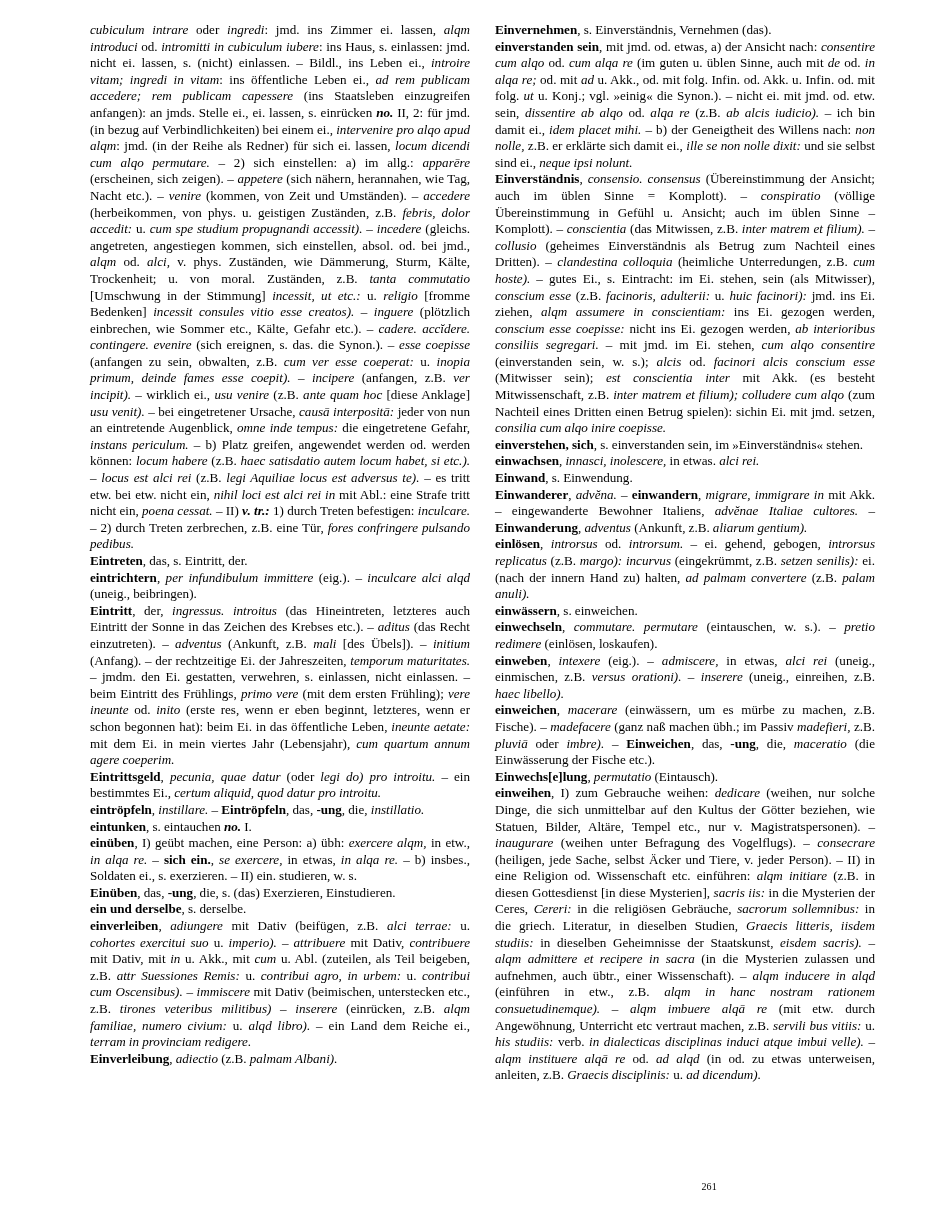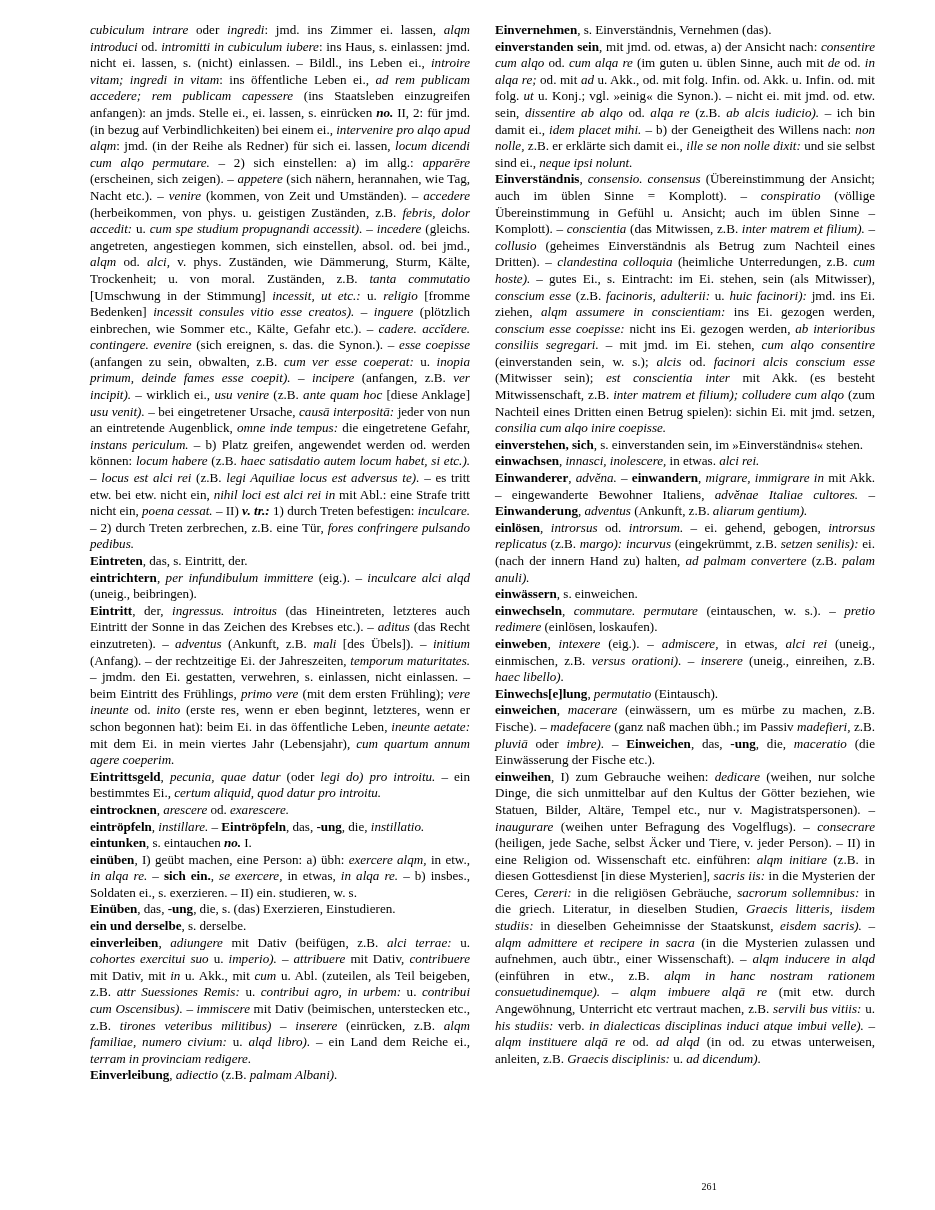--- a/index.html
+++ b/index.html
@@ -68,43 +68,43 @@
 <div id="page">
 
   <div class="columns">
 
     <div class="column" id="col-left">
         <p class="entry cont"><i>cubiculum intrare</i> oder <i>ingredi</i>: jmd. ins Zimmer ei. lassen, <i>alqm introduci</i> od. <i>intromitti in cubiculum iubere</i>: ins Haus, s. einlassen: jmd. nicht ei. lassen, s. (nicht) einlassen. – Bildl., ins Leben ei., <i>introire vitam; ingredi in vitam</i>: ins öffentliche Leben ei., <i>ad rem publicam accedere; rem publicam capessere</i> (ins Staatsleben einzugreifen anfangen): an jmds. Stelle ei., ei. lassen, s. einrücken <span class="bi">no.</span> II, 2: für jmd. (in bezug auf Verbindlichkeiten) bei einem ei., <i>intervenire pro alqo apud alqm</i>: jmd. (in der Reihe als Redner) für sich ei. lassen, <i>locum dicendi cum alqo permutare.</i> – 2) sich einstellen: a) im allg.: <i>apparēre</i> (erscheinen, sich zeigen). – <i>appetere</i> (sich nähern, herannahen, wie Tag, Nacht etc.). – <i>venire</i> (kommen, von Zeit und Umständen). – <i>accedere</i> (herbeikommen, von phys. u. geistigen Zuständen, z.B. <i>febris, dolor accedit:</i> u. <i>cum spe studium propugnandi accessit).</i> – <i>incedere</i> (gleichs. angetreten, angestiegen kommen, sich einstellen, absol. od. bei jmd., <i>alqm</i> od. <i>alci,</i> v. phys. Zuständen, wie Dämmerung, Sturm, Kälte, Trockenheit; u. von moral. Zuständen, z.B. <i>tanta commutatio</i> [Umschwung in der Stimmung] <i>incessit, ut etc.:</i> u. <i>religio</i> [fromme Bedenken] <i>incessit consules vitio esse creatos).</i> – <i>inguere</i> (plötzlich einbrechen, wie Sommer etc., Kälte, Gefahr etc.). – <i>cadere. accĭdere. contingere. evenire</i> (sich ereignen, s. das. die Synon.). – <i>esse coepisse</i> (anfangen zu sein, obwalten, z.B. <i>cum ver esse coeperat:</i> u. <i>inopia primum, deinde fames esse coepit).</i> – <i>incipere</i> (anfangen, z.B. <i>ver incipit).</i> – wirklich ei., <i>usu venire</i> (z.B. <i>ante quam hoc</i> [diese Anklage] <i>usu venit).</i> – bei eingetretener Ursache, <i>causā interpositā:</i> jeder von nun an eintretende Augenblick, <i>omne inde tempus:</i> die eingetretene Gefahr, <i>instans periculum.</i> – b) Platz greifen, angewendet werden od. werden können: <i>locum habere</i> (z.B. <i>haec satisdatio autem locum habet, si etc.).</i> – <i>locus est alci rei</i> (z.B. <i>legi Aquiliae locus est adversus te).</i> – es tritt etw. bei etw. nicht ein, <i>nihil loci est alci rei in</i> mit Abl.: eine Strafe tritt nicht ein, <i>poena cessat.</i> – II) <span class="bi">v. tr.:</span> 1) durch Treten befestigen: <i>inculcare.</i> – 2) durch Treten zerbrechen, z.B. eine Tür, <i>fores confringere pulsando pedibus.</i></p>
         <p class="entry hang"><b>Eintreten</b>, das, s. Eintritt, der.</p>
         <p class="entry hang"><b>eintrichtern</b>, <i>per infundibulum immittere</i> (eig.). – <i>inculcare alci alqd</i> (uneig., beibringen).</p>
         <p class="entry hang"><b>Eintritt</b>, der, <i>ingressus. introitus</i> (das Hineintreten, letzteres auch Eintritt der Sonne in das Zeichen des Krebses etc.). – <i>aditus</i> (das Recht einzutreten). – <i>adventus</i> (Ankunft, z.B. <i>mali</i> [des Übels]). – <i>initium</i> (Anfang). – der rechtzeitige Ei. der Jahreszeiten, <i>temporum maturitates.</i> – jmdm. den Ei. gestatten, verwehren, s. einlassen, nicht einlassen. – beim Eintritt des Frühlings, <i>primo vere</i> (mit dem ersten Frühling); <i>vere ineunte</i> od. <i>inito</i> (erste res, wenn er eben beginnt, letzteres, wenn er schon begonnen hat): beim Ei. in das öffentliche Leben, <i>ineunte aetate:</i> mit dem Ei. in mein viertes Jahr (Lebensjahr), <i>cum quartum annum agere coeperim.</i></p>
         <p class="entry hang"><b>Eintrittsgeld</b>, <i>pecunia, quae datur</i> (oder <i>legi do) pro introitu.</i> – ein bestimmtes Ei., <i>certum aliquid, quod datur pro introitu.</i></p>
-        <p class="entry hang"><b>eintrocknen</b>, <i>arescere</i> od. <i>exarescere.</i></p>
         <p class="entry hang"><b>eintröpfeln</b>, <i>instillare.</i> – <b>Eintröpfeln</b>, das, <b>-ung</b>, die, <i>instillatio.</i></p>
         <p class="entry hang"><b>eintunken</b>, s. eintauchen <span class="bi">no.</span> I.</p>
         <p class="entry hang"><b>einüben</b>, I) geübt machen, eine Person: a) übh: <i>exercere alqm,</i> in etw., <i>in alqa re.</i> – <b>sich ein.</b>, <i>se exercere,</i> in etwas, <i>in alqa re.</i> – b) insbes., Soldaten ei., s. exerzieren. – II) ein. studieren, w. s.</p>
         <p class="entry hang"><b>Einüben</b>, das, <b>-ung</b>, die, s. (das) Exerzieren, Einstudieren.</p>
         <p class="entry hang"><b>ein und derselbe</b>, s. derselbe.</p>
         <p class="entry hang"><b>einverleiben</b>, <i>adiungere</i> mit Dativ (beifügen, z.B. <i>alci terrae:</i> u. <i>cohortes exercitui suo</i> u. <i>imperio).</i> – <i>attribuere</i> mit Dativ, <i>contribuere</i> mit Dativ, mit <i>in</i> u. Akk., mit <i>cum</i> u. Abl. (zuteilen, als Teil beigeben, z.B. <i>attr Suessiones Remis:</i> u. <i>contribui agro, in urbem:</i> u. <i>contribui cum Oscensibus).</i> – <i>immiscere</i> mit Dativ (beimischen, unterstecken etc., z.B. <i>tirones veteribus militibus)</i> – <i>inserere</i> (einrücken, z.B. <i>alqm familiae, numero civium:</i> u. <i>alqd libro).</i> – ein Land dem Reiche ei., <i>terram in provinciam redigere.</i></p>
         <p class="entry hang"><b>Einverleibung</b>, <i>adiectio</i> (z.B. <i>palmam Albani).</i></p>
       </div>
 
     <div class="column" id="col-right">
         <p class="entry hang"><b>Einvernehmen</b>, s. Einverständnis, Vernehmen (das).</p>
         <p class="entry hang"><b>einverstanden sein</b>, mit jmd. od. etwas, a) der Ansicht nach: <i>consentire cum alqo</i> od. <i>cum alqa re</i> (im guten u. üblen Sinne, auch mit <i>de</i> od. <i>in alqa re;</i> od. mit <i>ad</i> u. Akk., od. mit folg. Infin. od. Akk. u. Infin. od. mit folg. <i>ut</i> u. Konj.; vgl. »einig« die Synon.). – nicht ei. mit jmd. od. etw. sein, <i>dissentire ab alqo</i> od. <i>alqa re</i> (z.B. <i>ab alcis iudicio).</i> – ich bin damit ei., <i>idem placet mihi.</i> – b) der Geneigtheit des Willens nach: <i>non nolle,</i> z.B. er erklärte sich damit ei., <i>ille se non nolle dixit:</i> und sie selbst sind ei., <i>neque ipsi nolunt.</i></p>
         <p class="entry hang"><b>Einverständnis</b>, <i>consensio. consensus</i> (Übereinstimmung der Ansicht; auch im üblen Sinne = Komplott). – <i>conspiratio</i> (völlige Übereinstimmung in Gefühl u. Ansicht; auch im üblen Sinne – Komplott). – <i>conscientia</i> (das Mitwissen, z.B. <i>inter matrem et filium).</i> – <i>collusio</i> (geheimes Einverständnis als Betrug zum Nachteil eines Dritten). – <i>clandestina colloquia</i> (heimliche Unterredungen, z.B. <i>cum hoste).</i> – gutes Ei., s. Eintracht: im Ei. stehen, sein (als Mitwisser), <i>conscium esse</i> (z.B. <i>facinoris, adulterii:</i> u. <i>huic facinori):</i> jmd. ins Ei. ziehen, <i>alqm assumere in conscientiam:</i> ins Ei. gezogen werden, <i>conscium esse coepisse:</i> nicht ins Ei. gezogen werden, <i>ab interioribus consiliis segregari.</i> – mit jmd. im Ei. stehen, <i>cum alqo consentire</i> (einverstanden sein, w. s.); <i>alcis</i> od. <i>facinori alcis conscium esse</i> (Mitwisser sein); <i>est conscientia inter</i> mit Akk. (es besteht Mitwissenschaft, z.B. <i>inter matrem et filium); colludere cum alqo</i> (zum Nachteil eines Dritten einen Betrug spielen): sichin Ei. mit jmd. setzen, <i>consilia cum alqo inire coepisse.</i></p>
         <p class="entry hang"><b>einverstehen, sich</b>, s. einverstanden sein, im »Einverständnis« stehen.</p>
         <p class="entry hang"><b>einwachsen</b>, <i>innasci, inolescere,</i> in etwas. <i>alci rei.</i></p>
+        <p class="entry hang"><b>Einwand</b>, s. Einwendung.</p>
         <p class="entry hang"><b>Einwanderer</b>, <i>advĕna.</i> – <b>einwandern</b>, <i>migrare, immigrare in</i> mit Akk. – eingewanderte Bewohner Italiens, <i>advĕnae Italiae cultores.</i> – <b>Einwanderung</b>, <i>adventus</i> (Ankunft, z.B. <i>aliarum gentium).</i></p>
         <p class="entry hang"><b>einlösen</b>, <i>introrsus</i> od. <i>introrsum.</i> – ei. gehend, gebogen, <i>introrsus replicatus</i> (z.B. <i>margo): incurvus</i> (eingekrümmt, z.B. <i>setzen senilis):</i> ei. (nach der innern Hand zu) halten, <i>ad palmam convertere</i> (z.B. <i>palam anuli).</i></p>
         <p class="entry hang"><b>einwässern</b>, s. einweichen.</p>
         <p class="entry hang"><b>einwechseln</b>, <i>commutare. permutare</i> (eintauschen, w. s.). – <i>pretio redimere</i> (einlösen, loskaufen).</p>
         <p class="entry hang"><b>einweben</b>, <i>intexere</i> (eig.). – <i>admiscere,</i> in etwas, <i>alci rei</i> (uneig., einmischen, z.B. <i>versus orationi).</i> – <i>inserere</i> (uneig., einreihen, z.B. <i>haec libello).</i></p>
+        <p class="entry hang"><b>einweichen</b>, <i>macerare</i> (einwässern, um es mürbe zu machen, z.B. Fische). – <i>madefacere</i> (ganz naß machen übh.; im Passiv <i>madefieri,</i> z.B. <i>pluviā</i> oder <i>imbre).</i> – <b>Einweichen</b>, das, <b>-ung</b>, die, <i>maceratio</i> (die Einwässerung der Fische etc.).</p>
         <p class="entry hang"><b>Einwechs[e]lung</b>, <i>permutatio</i> (Eintausch).</p>
-        <p class="entry hang"><b>einweichen</b>, <i>macerare</i> (einwässern, um es mürbe zu machen, z.B. Fische). – <i>madefacere</i> (ganz naß machen übh.; im Passiv <i>madefieri,</i> z.B. <i>pluviā</i> oder <i>imbre).</i> – <b>Einweichen</b>, das, <b>-ung</b>, die, <i>maceratio</i> (die Einwässerung der Fische etc.).</p>
         <p class="entry hang"><b>einweihen</b>, I) zum Gebrauche weihen: <i>dedicare</i> (weihen, nur solche Dinge, die sich unmittelbar auf den Kultus der Götter beziehen, wie Statuen, Bilder, Altäre, Tempel etc., nur v. Magistratspersonen). – <i>inaugurare</i> (weihen unter Befragung des Vogelflugs). – <i>consecrare</i> (heiligen, jede Sache, selbst Äcker und Tiere, v. jeder Person). – II) in eine Religion od. Wissenschaft etc. einführen: <i>alqm initiare</i> (z.B. in diesen Gottesdienst [in diese Mysterien], <i>sacris iis:</i> in die Mysterien der Ceres, <i>Cereri:</i> in die religiösen Gebräuche, <i>sacrorum sollemnibus:</i> in die griech. Literatur, in dieselben Studien, <i>Graecis litteris, iisdem studiis:</i> in dieselben Geheimnisse der Staatskunst, <i>eisdem sacris).</i> – <i>alqm admittere et recipere in sacra</i> (in die Mysterien zulassen und aufnehmen, auch übtr., einer Wissenschaft). – <i>alqm inducere in alqd</i> (einführen in etw., z.B. <i>alqm in hanc nostram rationem consuetudinemque).</i> – <i>alqm imbuere alqā re</i> (mit etw. durch Angewöhnung, Unterricht etc vertraut machen, z.B. <i>servili bus vitiis:</i> u. <i>his studiis:</i> verb. <i>in dialecticas disciplinas induci atque imbui velle).</i> – <i>alqm instituere alqā re</i> od. <i>ad alqd</i> (in od. zu etwas unterweisen, anleiten, z.B. <i>Graecis disciplinis:</i> u. <i>ad dicendum).</i></p>
       </div>
 
   </div>
 
   <div class="pagenum">261</div>
 
 </div>
 
 </body></html>

